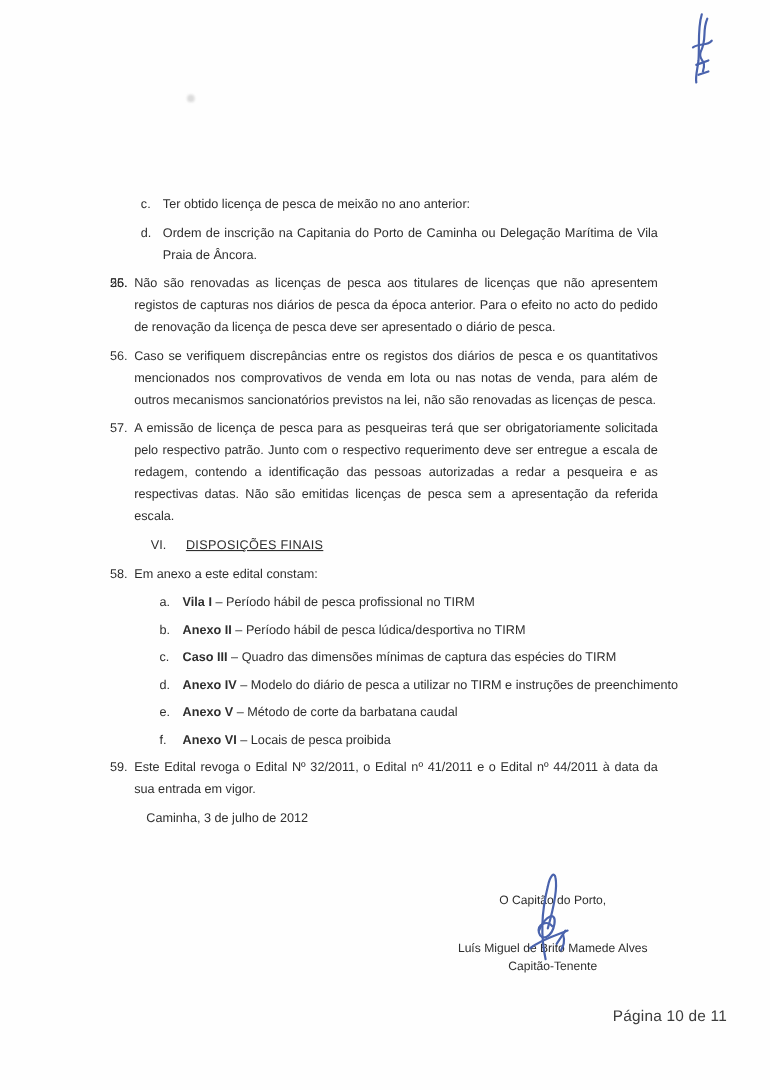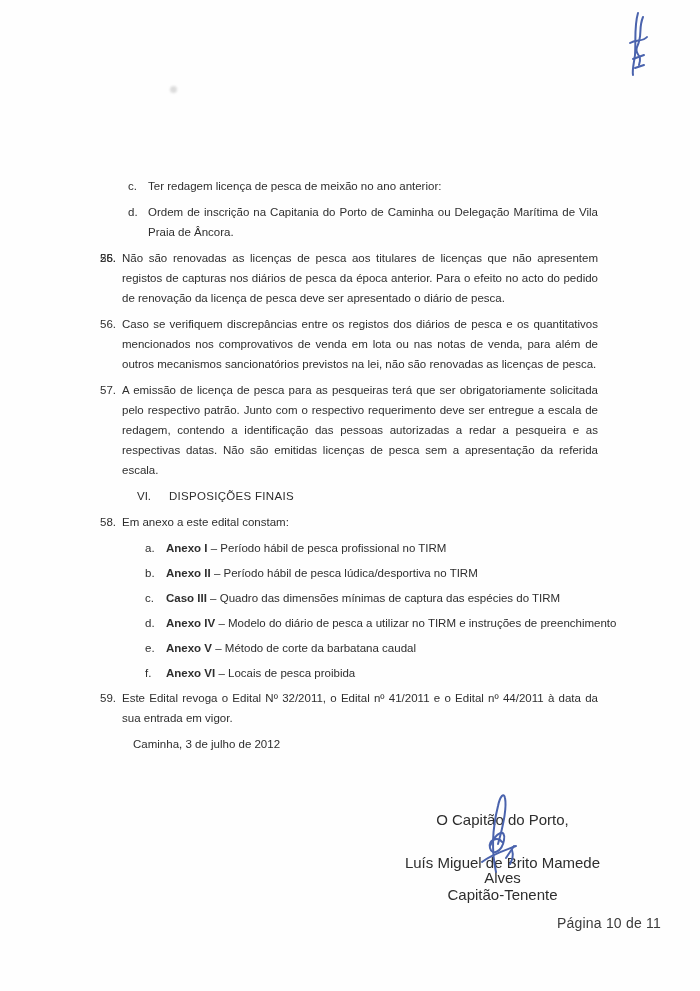--- a/index.html
+++ b/index.html
@@ -17,28 +17,28 @@
     position:absolute;
     left:100px;top:176px;width:498px;
     font-size:11.5px;line-height:20px;
   }
   .para{position:relative;padding-left:22px;text-align:justify;margin:0 0 6px 0;}
   .para .num{position:absolute;left:0;top:0;}
   .sub-item{position:relative;margin-left:28px;padding-left:20px;text-align:justify;margin-bottom:6px;}
   .sub-item .lbl{position:absolute;left:0;top:0;}
   .section-heading{position:relative;padding-left:22px;margin:2px 0 6px 0;}
   .section-heading .num{position:absolute;left:0;top:0;margin-left:37px;}
-  .section-heading .title{letter-spacing:.3px;padding-left:47px;}
+  .section-heading .title{text-decoration:underline;letter-spacing:.3px;padding-left:47px;}
   .anexo{position:relative;margin-left:45px;padding-left:21px;margin-bottom:5px;white-space:nowrap;}
   .anexo .lbl{position:absolute;left:0;top:0;}
   .anexo .bold{font-weight:bold;}
   .dateline{margin:4px 0 0 33px;}
   .sig-block{
     position:absolute;left:395px;top:812px;width:215px;
-    font-size:15px;line-height:15px;text-align:center;
+    font-size:11px;line-height:15px;text-align:center;
   }
   .sig-title{margin-bottom:28px;}
   .sig-name{margin-bottom:2px;}
   .ink{position:absolute;}
   .ink svg{display:block;}
   .footer{
     position:absolute;left:557px;top:915px;
     font-size:14px;color:#3c3c3c;letter-spacing:.2px;
   }
   .speck{
@@ -60,21 +60,21 @@
       <path d="M23,60 l9,-3"></path>
     </svg>
   </div>
 
   <div class="speck"></div>
 
   <div class="body-text">
 
     <div class="sub-item">
       <span class="lbl">c.</span>
-      <span>Ter redagem licença de pesca de meixão no ano anterior:</span>
+      <span>Ter obtido licença de pesca de meixão no ano anterior:</span>
     </div>
 
     <div class="sub-item">
       <span class="lbl">d.</span>
       <span>Ordem de inscrição na Capitania do Porto de Caminha ou Delegação Marítima de Vila Praia de Âncora.</span>
     </div>
 
     <div class="para">
       <span class="num">26.</span>
     </div>
@@ -99,21 +99,21 @@
       <span class="title">DISPOSIÇÕES FINAIS</span>
     </div>
 
     <div class="para">
       <span class="num">58.</span>
       <span>Em anexo a este edital constam:</span>
     </div>
 
     <div class="anexo">
       <span class="lbl">a.</span>
-      <span class="bold">Anexo I</span>
+      <span class="bold">Vila I</span>
       <span>– Período hábil de pesca profissional no TIRM</span>
     </div>
     <div class="anexo">
       <span class="lbl">b.</span>
       <span class="bold">Anexo II</span>
       <span>– Período hábil de pesca lúdica/desportiva no TIRM</span>
     </div>
     <div class="anexo">
       <span class="lbl">c.</span>
       <span class="bold">Caso III</span>

